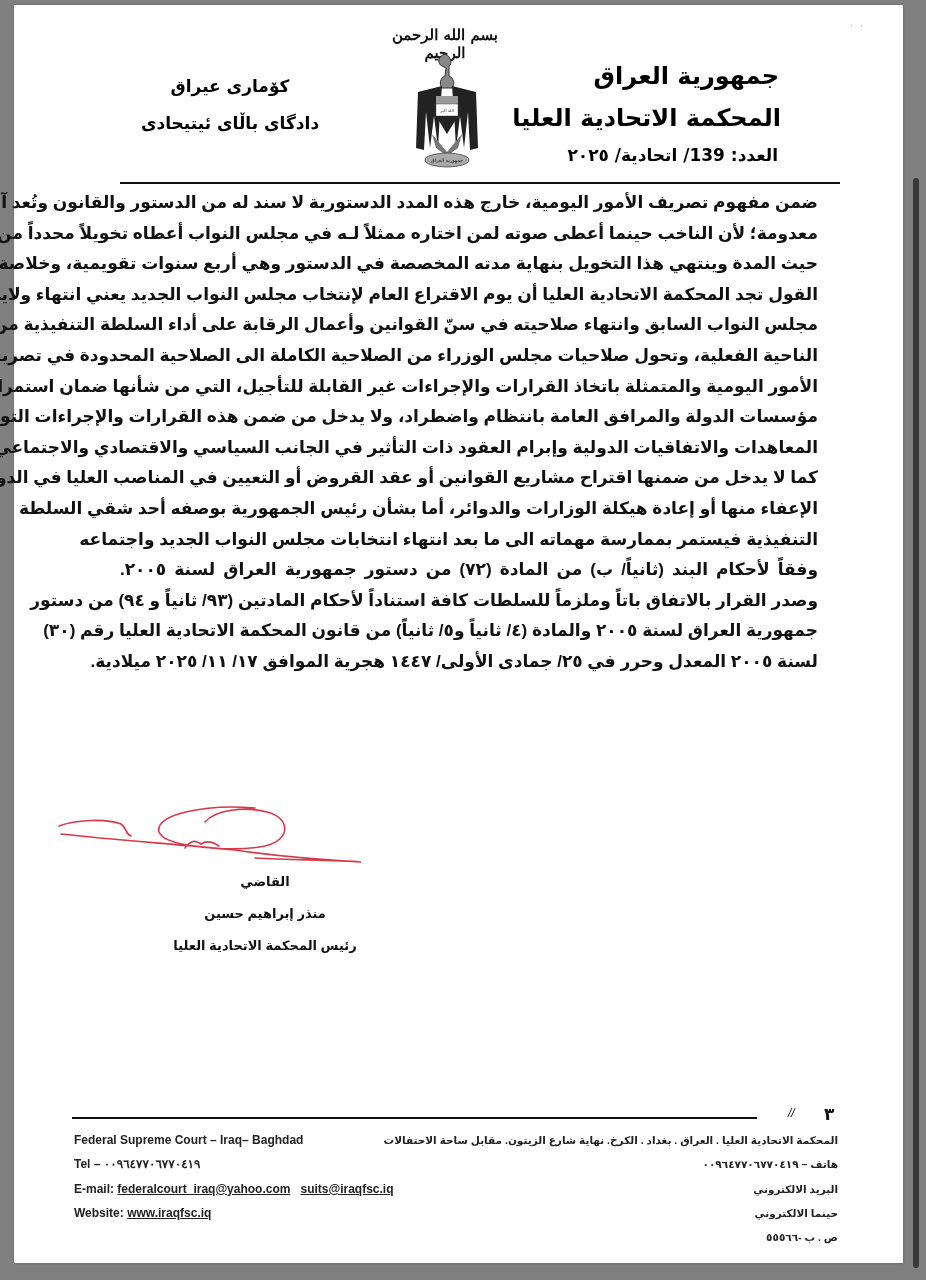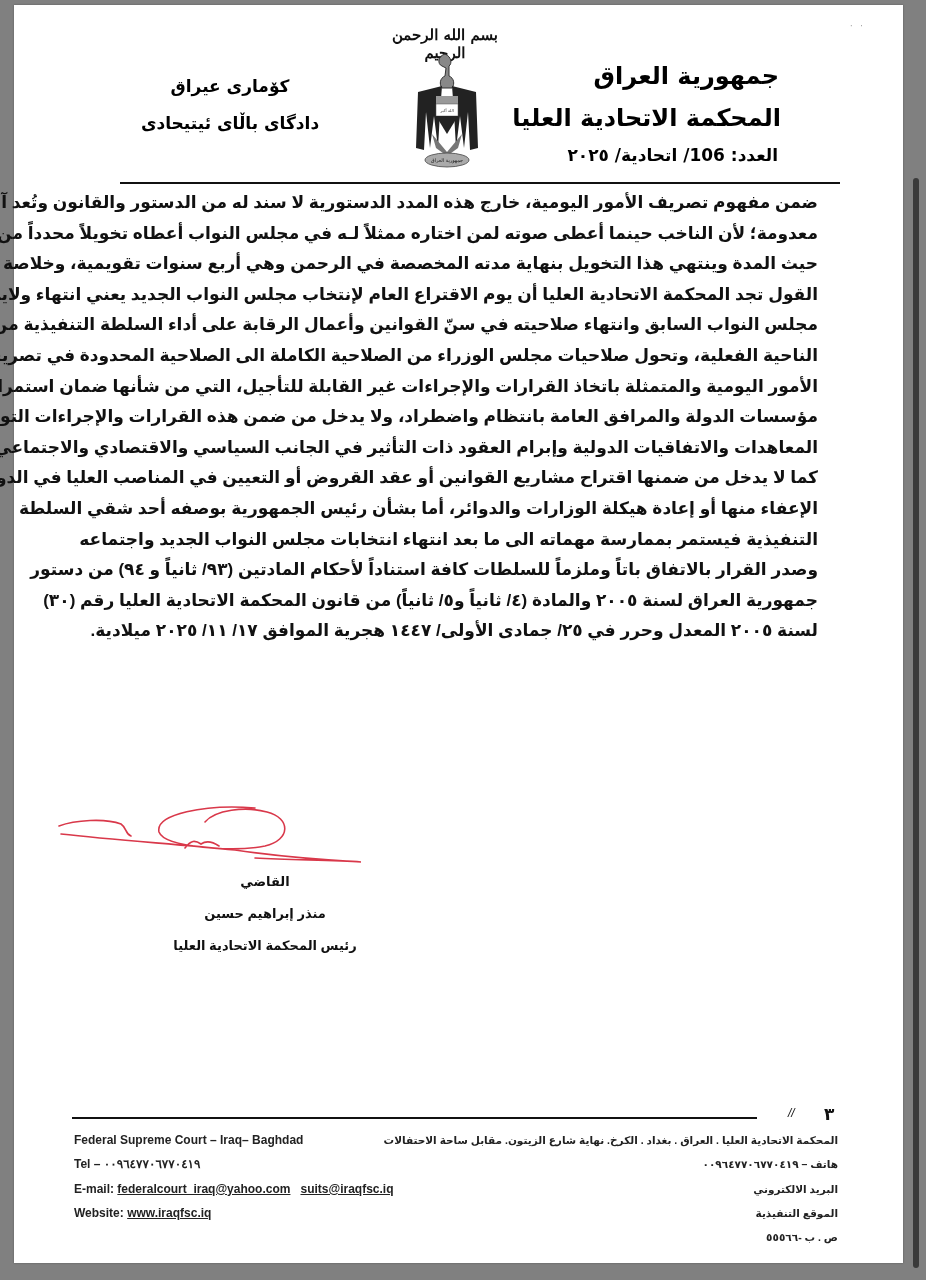--- a/index.html
+++ b/index.html
@@ -87,40 +87,41 @@
   <rect x="24" y="52" width="22" height="12" fill="#fff" stroke="#555" stroke-width="0.5"></rect>
   <text x="35" y="60" font-size="4" text-anchor="middle" fill="#333" font-family="DejaVu Sans, sans-serif">الله أكبر</text>
   <path d="M24 64 L46 64 L35 82 Z" fill="#222"></path>
   <path d="M20 82 L35 100 L50 82 L46 96 L35 104 L24 96 Z" fill="#777"></path>
   <ellipse cx="35" cy="108" rx="22" ry="7" fill="#aaa" stroke="#444" stroke-width="0.8"></ellipse>
   <text x="35" y="110" font-size="5" text-anchor="middle" fill="#222" font-family="DejaVu Sans, sans-serif">جمهورية العراق</text>
 </svg>
 
 <div class="hdr-right hdr-ar-1">جمهورية العراق</div>
 <div class="hdr-right hdr-ar-2">المحكمة الاتحادية العليا</div>
-<div class="hdr-right hdr-ref">العدد: 106/ اتحادية/ ٢٠٢٥</div>
+<div class="hdr-right hdr-ref">العدد: 139/ اتحادية/ ٢٠٢٥</div>
 
 <div class="hdr-left hdr-ku-1">كۆمارى عيراق</div>
 <div class="hdr-left hdr-ku-2">دادگاى باڵاى ئيتيحادى</div>
 
 <div class="hr-top"></div>
 
 <div class="body-text">
   <span class="line">ضمن مفهوم تصريف الأمور اليومية، خارج هذه المدد الدستورية لا سند له من الدستور والقانون وتُعد آثاره</span>
   <span class="line">معدومة؛ لأن الناخب حينما أعطى صوته لمن اختاره ممثلاً لـه في مجلس النواب أعطاه تخويلاً محدداً من</span>
-  <span class="line">حيث المدة وينتهي هذا التخويل بنهاية مدته المخصصة في الرحمن وهي أربع سنوات تقويمية، وخلاصة</span>
+  <span class="line">حيث المدة وينتهي هذا التخويل بنهاية مدته المخصصة في الدستور وهي أربع سنوات تقويمية، وخلاصة</span>
   <span class="line">القول تجد المحكمة الاتحادية العليا أن يوم الاقتراع العام لإنتخاب مجلس النواب الجديد يعني انتهاء ولاية</span>
   <span class="line">مجلس النواب السابق وانتهاء صلاحيته في سنّ القوانين وأعمال الرقابة على أداء السلطة التنفيذية من</span>
   <span class="line">الناحية الفعلية، وتحول صلاحيات مجلس الوزراء من الصلاحية الكاملة الى الصلاحية المحدودة في تصريف</span>
   <span class="line">الأمور اليومية والمتمثلة باتخاذ القرارات والإجراءات غير القابلة للتأجيل، التي من شأنها ضمان استمرار عمل</span>
   <span class="line">مؤسسات الدولة والمرافق العامة بانتظام واضطراد، ولا يدخل من ضمن هذه القرارات والإجراءات التوقيع على</span>
   <span class="line">المعاهدات والاتفاقيات الدولية وإبرام العقود ذات التأثير في الجانب السياسي والاقتصادي والاجتماعي للبلاد،</span>
   <span class="line">كما لا يدخل من ضمنها اقتراح مشاريع القوانين أو عقد القروض أو التعيين في المناصب العليا في الدولة أو</span>
   <span class="line">الإعفاء منها أو إعادة هيكلة الوزارات والدوائر، أما بشأن رئيس الجمهورية بوصفه أحد شقي السلطة</span>
   <span class="line">التنفيذية فيستمر بممارسة مهماته الى ما بعد انتهاء انتخابات مجلس النواب الجديد واجتماعه</span>
+  <span class="line">وفقاً لأحكام البند (ثانياً/ ب) من المادة (٧٢) من دستور جمهورية العراق لسنة ٢٠٠٥.</span>
   <span class="line">وصدر القرار بالاتفاق باتاً وملزماً للسلطات كافة استناداً لأحكام المادتين (٩٣/ ثانياً و ٩٤) من دستور</span>
   <span class="line">جمهورية العراق لسنة ٢٠٠٥ والمادة (٤/ ثانياً و٥/ ثانياً) من قانون المحكمة الاتحادية العليا رقم (٣٠)</span>
   <span class="line last">لسنة ٢٠٠٥ المعدل وحرر في ٢٥/ جمادى الأولى/ ١٤٤٧ هجرية الموافق ١٧/ ١١/ ٢٠٢٥ ميلادية.</span>
 </div>
 
 <svg class="signature" viewBox="0 0 310 70">
   <path id="sig-path" d="M200 8 C150 4 100 14 104 32 C110 48 180 52 210 46 C236 40 236 18 212 12 C190 6 160 10 150 22
            M4 26 C20 20 50 18 66 24 C72 28 70 34 76 36
            M6 34 C60 40 120 44 180 50 C220 56 270 60 306 62 C280 60 240 60 200 58
            M130 48 C136 40 140 40 146 44 C152 40 158 42 164 46" fill="none" stroke-width="1.6" stroke-linecap="round" stroke="#d9384a"></path>
@@ -151,17 +152,17 @@
   <span class="row">
     <span>Website:</span>
     <a>www.iraqfsc.iq</a>
   </span>
 </div>
 
 <div class="footer-ar">
   <span class="row">المحكمة الاتحادية العليا . العراق . بغداد . الكرخ. نهاية شارع الزيتون. مقابل ساحة الاحتفالات</span>
   <span class="row">هاتف – ٠٠٩٦٤٧٧٠٦٧٧٠٤١٩</span>
   <span class="row">البريد الالكتروني</span>
-  <span class="row">الموقع التنفيذية</span>
+  <span class="row">حينما الالكتروني</span>
   <span class="row">ص . ب -٥٥٥٦٦</span>
 </div>
 
 <div class="scrollbar-thumb" style="background: rgb(58, 58, 58);"></div>
 
 </body></html>

